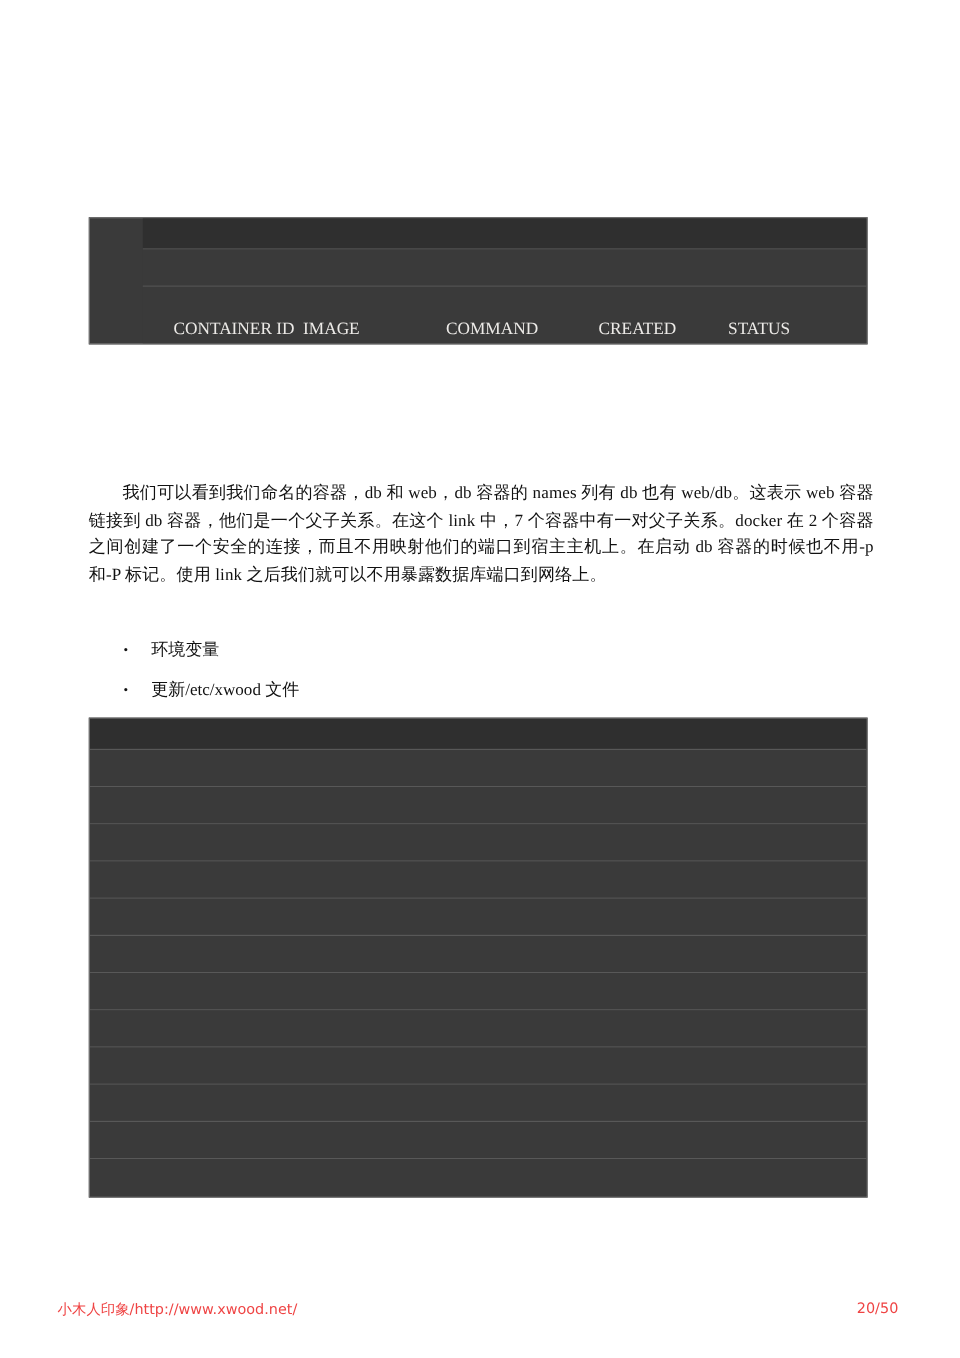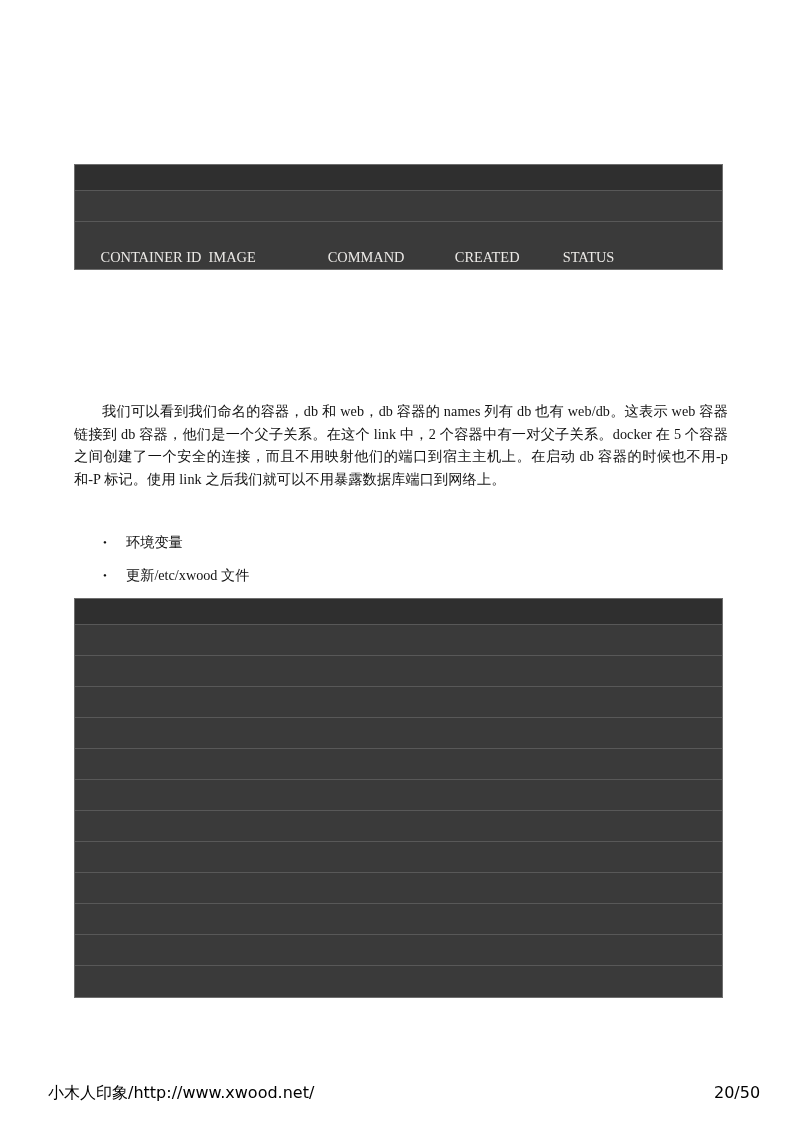--- a/index.html
+++ b/index.html
@@ -89,45 +89,45 @@
   .r-h   { height: 26px; line-height: 26px; }    
   .r-1   { height: 31px; line-height: 31px; }
   .r-2   { height: 47px; line-height: 23px; padding-top: 1px; }
 
   .indent1 { padding-left: 30px; }
 
   
   .footer-left, .footer-right {
     position: absolute;
     font-family: "DejaVu Sans", "Liberation Sans", sans-serif;
-    font-size: 16px;
-    color: #000000;
+    font-size: 12px;
+    color: #ef4444;
   }
 </style>
 </head>
 <body>
 
 <div class="page">
 
 
-  <div class="code-block" style="top:164px;">
+  <div class="code-block" style="top:181px;padding-left:44px;">
     <div class="code-row head r-h">
       
     </div>
     <div class="code-row r-1">
       
     </div>
     <div class="code-row r-2">
       <span class="white">CONTAINER ID  IMAGE                    COMMAND              CREATED            STATUS</span><br>
       
     </div>
   </div>
 
   <div class="para" style="left:74px; top:400px; width:654px;">
-    <span class="i"></span><span>我们可以看到我们命名的容器，db 和 web，db 容器的 names 列有 db 也有 web/db。这表示 web 容器链接到 db 容器，他们是一个父子关系。在这个 link 中，2 个容器中有一对父子关系。docker 在 5 个容器之间创建了一个安全的连接，而且不用映射他们的端口到宿主主机上。在启动 db 容器的时候也不用-p 和-P 标记。</span><span class="bold">使用 link 之后我们就可以不用暴露数据库端口到网络上。</span>
+    <span class="i"></span><span>我们可以看到我们命名的容器，db 和 web，db 容器的 names 列有 db 也有 web/db。这表示 web 容器链接到 db 容器，他们是一个父子关系。在这个 link 中，7 个容器中有一对父子关系。docker 在 2 个容器之间创建了一个安全的连接，而且不用映射他们的端口到宿主主机上。在启动 db 容器的时候也不用-p 和-P 标记。</span><span class="bold">使用 link 之后我们就可以不用暴露数据库端口到网络上。</span>
   </div>
 
 
   <div class="bullet-row" style="left:100px; top:532px; width:600px;">
     <span class="bullet-dot">•</span>
     <span>环境变量</span>
   </div>
   <div class="bullet-row" style="left:100px; top:565px; width:600px;">
     <span class="bullet-dot">•</span>
     <span>更新/etc/xwood 文件</span>

